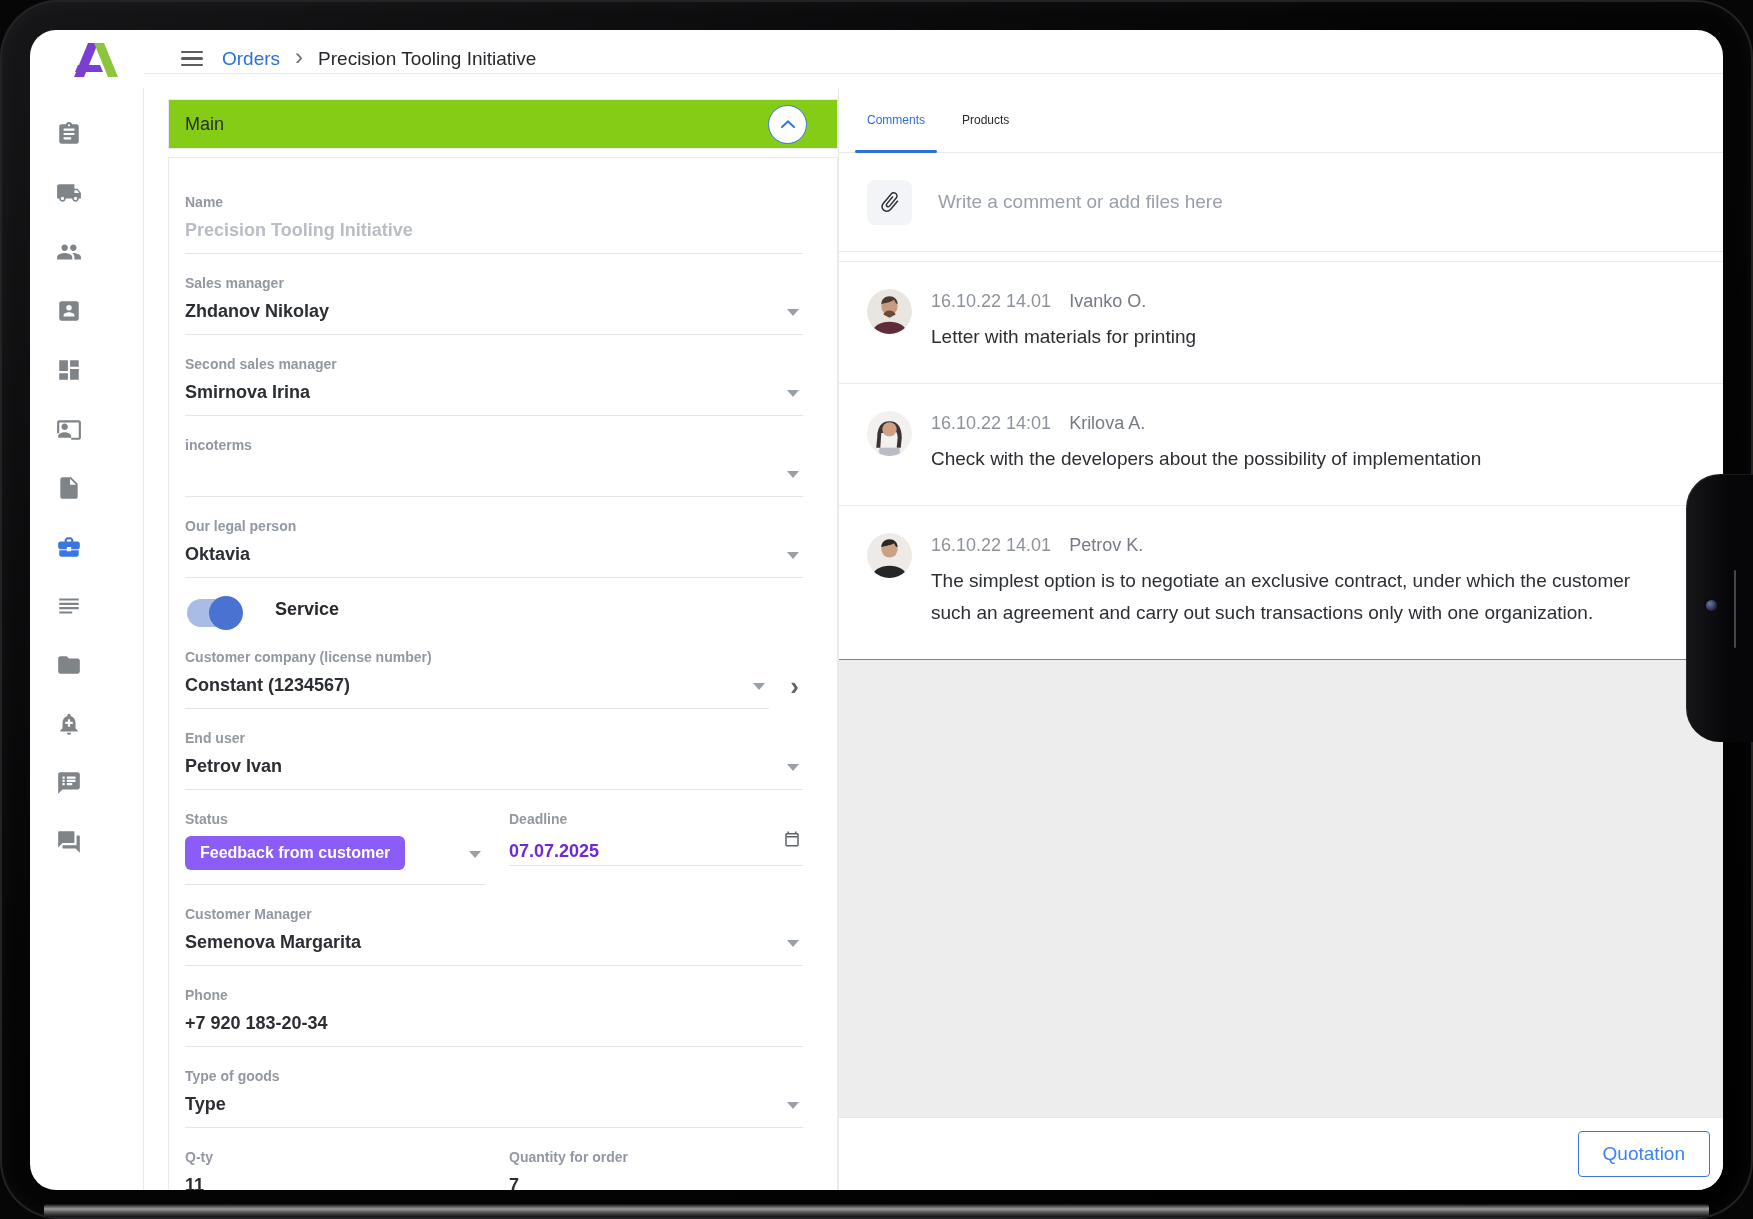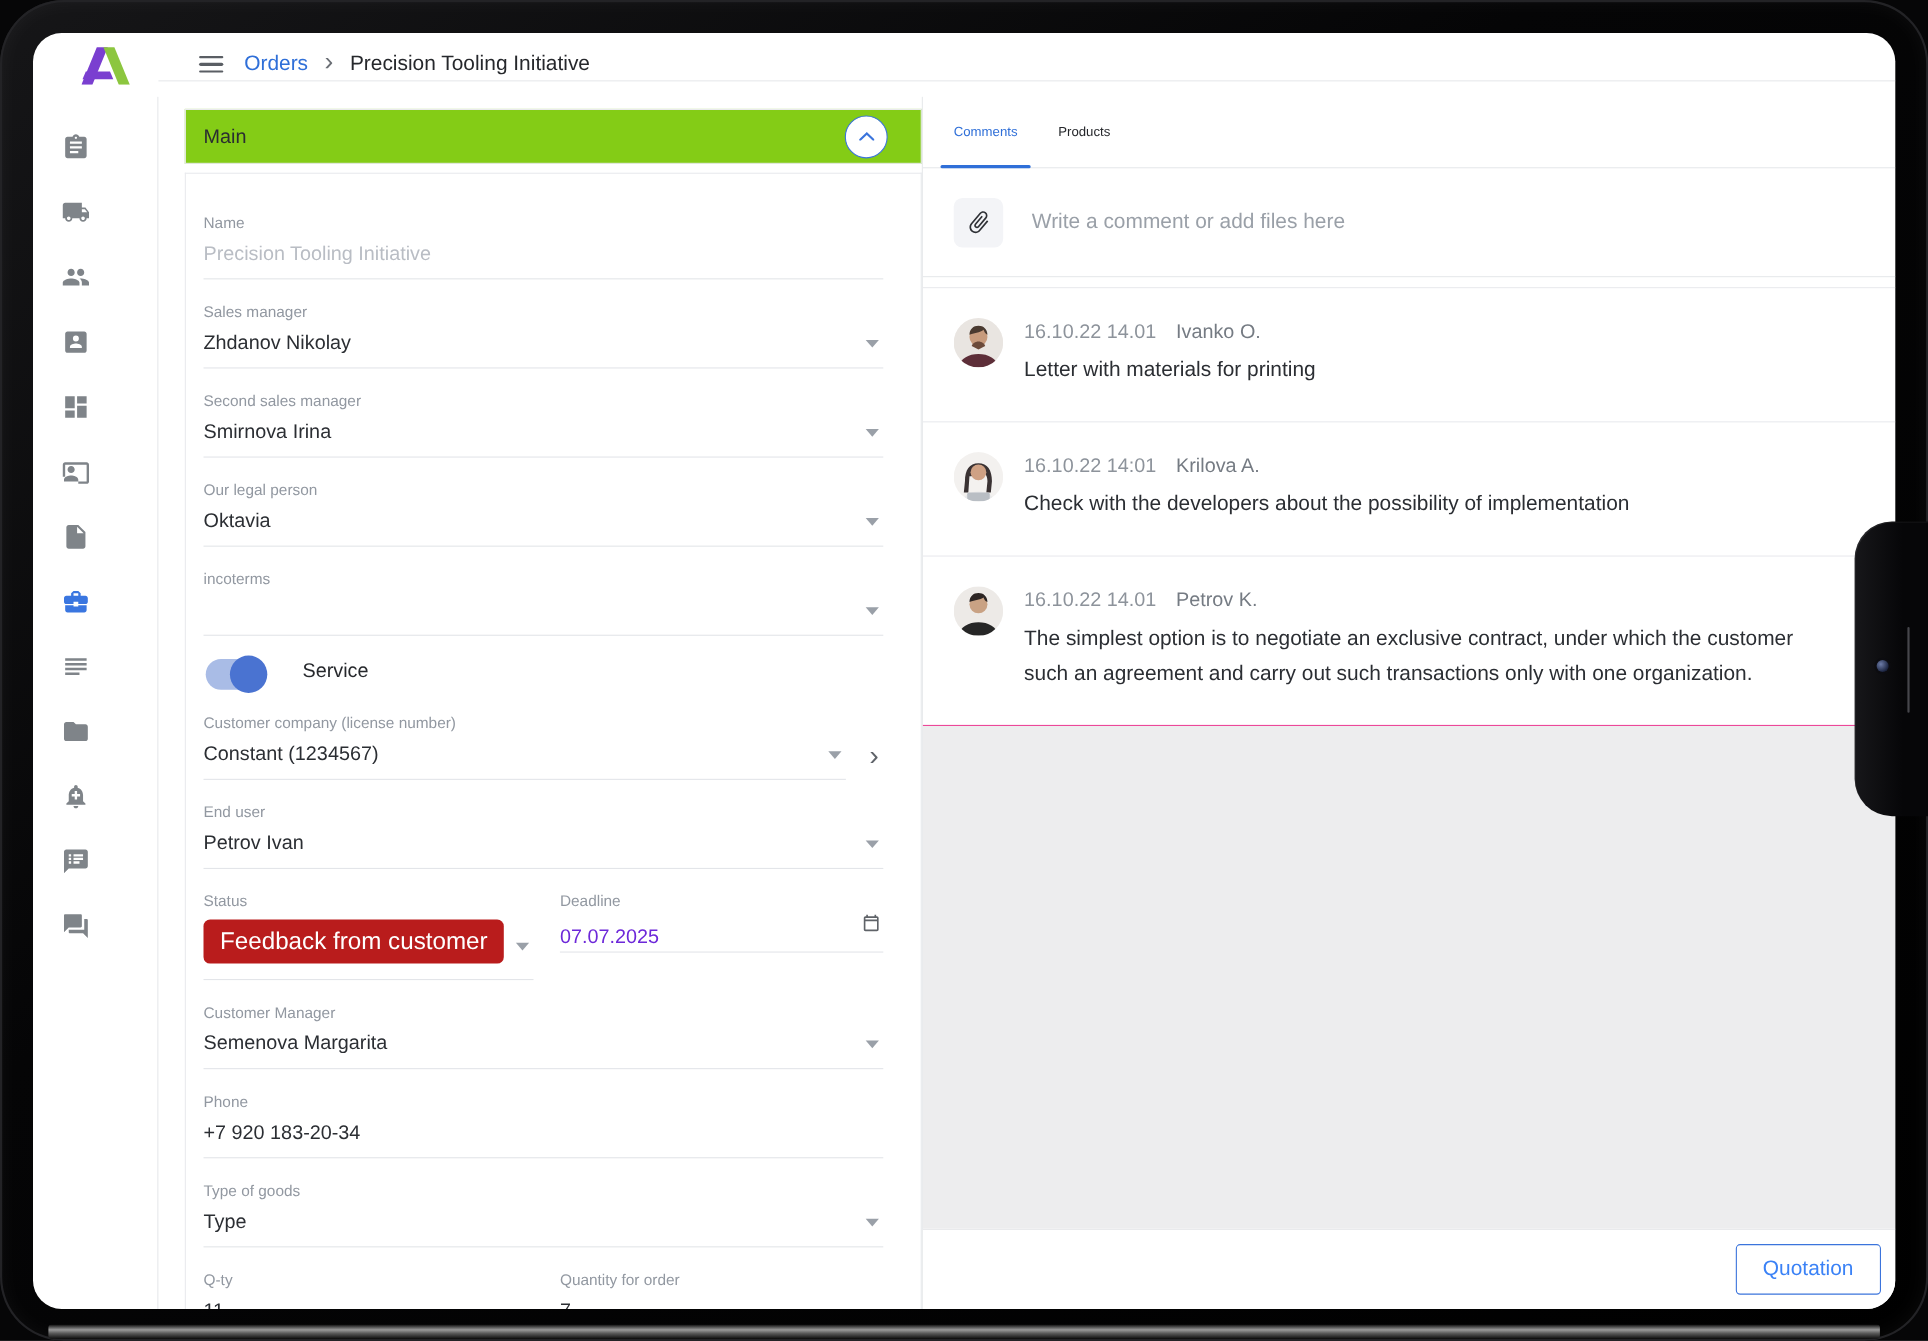--- a/index.html
+++ b/index.html
@@ -29,37 +29,37 @@
   .rail svg{width:26px;height:26px;fill:#7f8489;}
   .rail .active svg{fill:#3a76e0;}
   
   .main-col{width:694px;flex:none;padding:11px 0 0 24px;box-sizing:border-box;display:flex;flex-direction:column;}
   .section-bar{height:50px;flex:none;background:#84cc16;border:1px solid #e9eaee;box-sizing:border-box;
                display:flex;align-items:center;justify-content:space-between;padding:0 30px 0 16px;}
   .section-title{font-size:18px;color:#2a2d31;}
   .collapse-btn{width:37px;height:37px;border-radius:50%;border:1.5px solid #3b74dc;background:#fff;
                 display:flex;align-items:center;justify-content:center;cursor:pointer;}
   .form-card{margin-top:8px;flex:1;border:1px solid #e9eaee;border-bottom:none;box-sizing:border-box;
-             padding:36px 34px 0 16px;overflow:hidden;}
+             padding:36px 34px 0 16px;overflow:hidden;font-weight:bold;}
   .field{margin-bottom:21px;}
   .flabel{font-size:14px;color:#9298a1;margin-bottom:8px;line-height:17px;}
   .fvalue{position:relative;font-size:18px;color:#2b2e33;line-height:22px;min-height:22px;
           padding-bottom:12px;border-bottom:1px solid #e3e5e9;cursor:pointer;}
   .fvalue.ph{color:#b9bdc4;cursor:text;}
   .fvalue.noline{cursor:text;}
   .caret{position:absolute;right:4px;bottom:18px;width:0;height:0;
          border-left:6px solid transparent;border-right:6px solid transparent;border-top:7px solid #9aa0a8;}
   .row2{display:flex;gap:24px;}
   .row2 .colA{width:300px;flex:none;}
   .row2 .colB{flex:1;}
   .toggle-row{display:flex;margin:16px 0 22px 2px;}
   .switch{width:52px;height:28px;border-radius:14px;background:#a9bce6;position:relative;cursor:pointer;}
   .knob{position:absolute;right:-4px;top:-3px;width:34px;height:34px;border-radius:50%;background:#4a73d1;}
   .toggle-label{margin-left:36px;font-size:18px;color:#26282c;}
-  .badge{display:inline-block;background:#b91c1c;color:#fff;font-size:22px;padding:9px 15px;border-radius:6px;line-height:1;}
+  .badge{display:inline-block;background:#8b5cf6;color:#fff;font-size:16px;padding:9px 15px;border-radius:6px;line-height:1;}
   .status-value{border-bottom:1px solid #e3e5e9;padding-bottom:14px;position:relative;cursor:pointer;}
   .status-value .caret{bottom:26px;}
   .deadline-value{position:relative;font-size:18px;color:#6d28d9;margin-top:13px;padding-bottom:3px;
                   border-bottom:1px solid #e3e5e9;cursor:pointer;}
   .cal-ic{position:absolute;right:2px;bottom:12px;}
   .cc-wrap{position:relative;margin-right:34px;}
   .cc-chevron{position:absolute;right:-30px;bottom:10px;font-size:26px;color:#60646a;line-height:1;cursor:pointer;}
   
   .right-panel{flex:1;min-width:0;border-left:1px solid #e7e9ec;display:flex;flex-direction:column;}
   .tabs{height:64px;flex:none;display:flex;align-items:stretch;border-bottom:1px solid #e7e9ec;padding-left:16px;}
@@ -184,27 +184,27 @@
           <div class="flabel">Sales manager</div>
           <div class="fvalue"><span>Zhdanov Nikolay</span><span class="caret"></span></div>
         </div>
 
         <div class="field">
           <div class="flabel">Second sales manager</div>
           <div class="fvalue"><span>Smirnova Irina</span><span class="caret"></span></div>
         </div>
 
         <div class="field">
+          <div class="flabel">incoterms</div>
+          <div class="fvalue"><span></span><span class="caret"></span></div>
+        </div>
+
+        <div class="field">
           <div class="flabel">Our legal person</div>
           <div class="fvalue"><span>Oktavia</span><span class="caret"></span></div>
-        </div>
-
-        <div class="field">
-          <div class="flabel">incoterms</div>
-          <div class="fvalue"><span></span><span class="caret"></span></div>
         </div>
 
         <div class="toggle-row">
           <div class="switch">
               <div class="knob"></div>
             </div>
           <span class="toggle-label">Service</span>
         </div>
 
         <div class="field cc-wrap">

